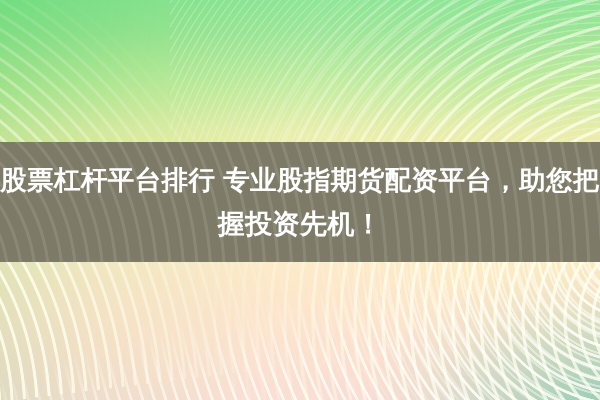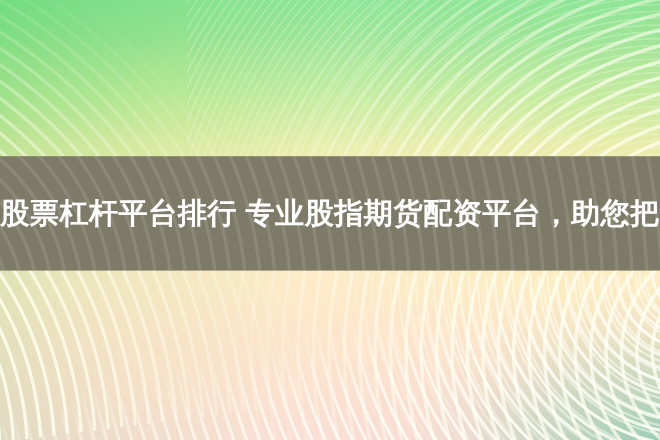--- a/index.html
+++ b/index.html
@@ -225,21 +225,21 @@
     -webkit-mask-image: radial-gradient(ellipse 330px 200px at 320px 40px, rgba(0,0,0,1) 0%, rgba(0,0,0,0.7) 60%, rgba(0,0,0,0) 100%);
     mask-image: radial-gradient(ellipse 330px 200px at 320px 40px, rgba(0,0,0,1) 0%, rgba(0,0,0,0.7) 60%, rgba(0,0,0,0) 100%);
   }
 
   
   #text-band {
     position: absolute;
     left: 0;
     top: 142px;
     width: 600px;
-    height: 104px;
+    height: 120px;
     background: #7d7b68;
     display: flex;
     flex-direction: column;
     align-items: center;
     justify-content: center;
   }
   
   #text-band::before {
     content: "";
     position: absolute;
@@ -285,15 +285,16 @@
   <div class="bg-layer bg-teal"></div>
 
   <div class="arcs arcs-tl"></div>
   <div class="arcs arcs-tr"></div>
   <div class="arcs arcs-haze"></div>
   <div class="arcs arcs-bottom"></div>
   <div class="arcs arcs-br"></div>
 
   <div id="text-band">
     <div class="band-line line-1">股票杠杆平台排行 专业股指期货配资平台，助您把</div>
+    <div class="band-line line-2">握投资先机！</div>
   </div>
 
 </div>
 
 </body></html>

